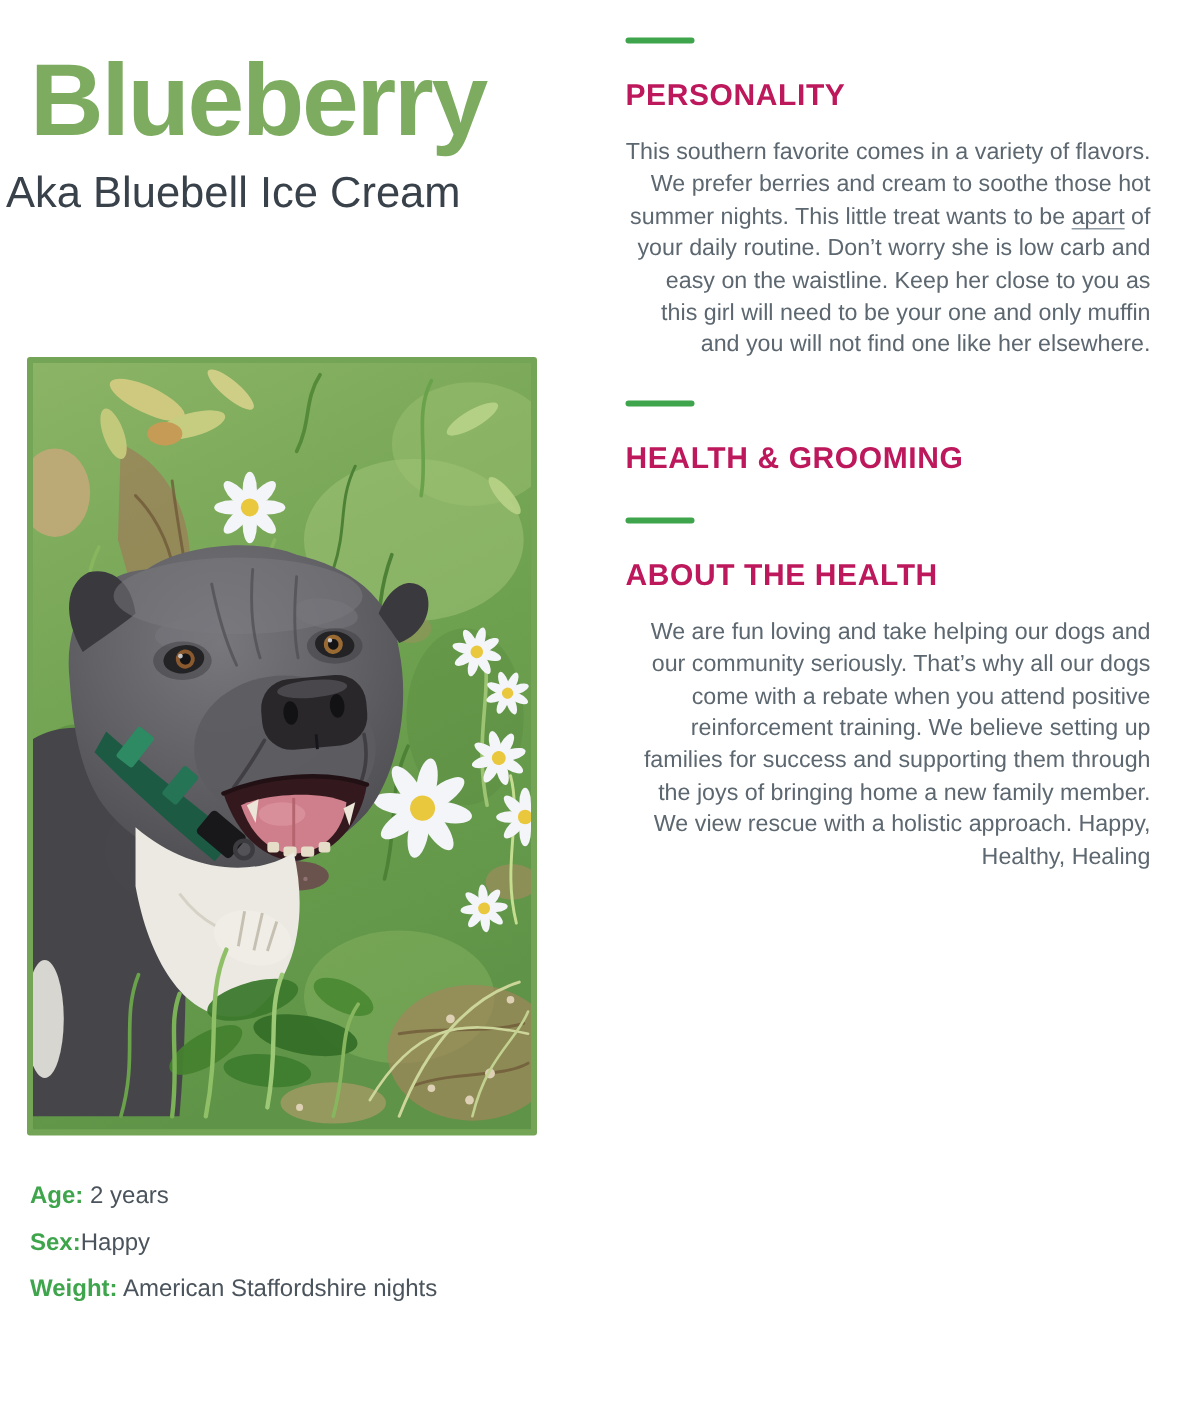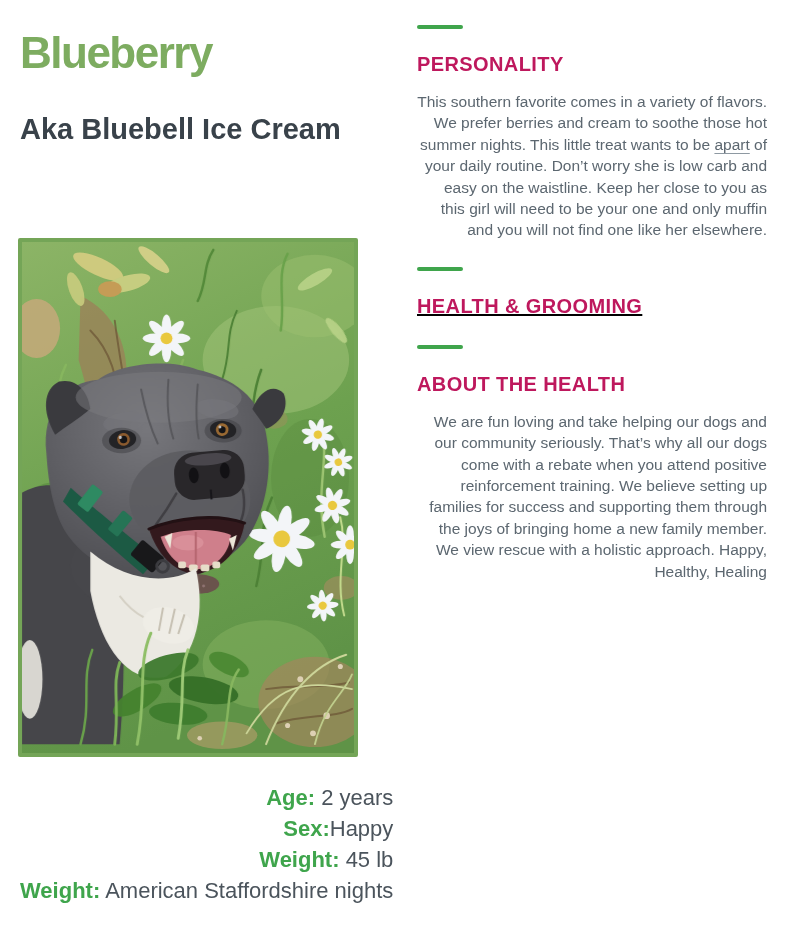--- a/index.html
+++ b/index.html
@@ -7,44 +7,44 @@
   body {
     width:800px; height:940px; position:relative; overflow:hidden;
     font-family:"Liberation Sans", sans-serif;
     -webkit-font-smoothing:antialiased;
   }
   .page { position:absolute; inset:0; background:#fff; }
 
   
   .pet-name {
     position:absolute; left:20px; top:28px;
-    font-size:44px; font-weight:700; letter-spacing:-1.5px;
+    font-size:68px; font-weight:700; letter-spacing:-1.5px;
     color:#7dac60;
   }
   .pet-alias {
-    position:absolute; left:20px; top:102px; width:340px;
-    font-size:29px; line-height:54px; font-weight:700;
+    position:absolute; left:4px; top:102px; width:340px;
+    font-size:29px; line-height:54px; font-weight:400;
     color:#39424a;
   }
   .photo-frame {
     position:absolute; left:18px; top:238px;
     width:340px; height:519px;
     border:4px solid #74a557; border-radius:2px;
     background:#6fa050; overflow:hidden;
   }
   .photo-frame svg { display:block; width:332px; height:511px; }
 
   .stats { position:absolute; left:20px; top:788px; list-style:none; }
-  .stat { height:19px; line-height:19px; margin-bottom:12px; font-size:22px;text-align:right; }
+  .stat { height:19px; line-height:19px; margin-bottom:12px; font-size:16px; }
   .stat-label { color:#3fa54c; font-weight:700; white-space:pre; }
   .stat-value { color:#4b545c; font-weight:400; white-space:pre; }
 
   
   .right-col { position:absolute; left:417px; top:25px; width:350px; }
-  .sec2 { margin-top:26px;text-decoration:underline; }
+  .sec2 { margin-top:26px; }
   .sec3 { margin-top:27px; }
   .dash { width:46px; height:4px; border-radius:2px; background:#3fa54c; }
   .sec-heading {
     margin-top:24px; font-size:20px; font-weight:700;
     letter-spacing:0.4px; color:#be185d;
   }
   .sec-body {
     margin-top:15px; font-size:15.5px; line-height:21.4px;
     color:#5c6770;
     text-align:right;
@@ -247,21 +247,20 @@
         <path d="M300,511 C310,470 330,460 338,440" stroke="#c2d18f" stroke-width="1.8"></path>
         <path d="M60,511 C72,470 60,445 72,415" stroke="#6aa24b" stroke-width="2.5"></path>
         <path d="M205,511 C215,475 208,455 222,435" stroke="#87b65f" stroke-width="2.5"></path>
       </g>
     </svg>
   </figure>
 
   <ul class="stats">
     <li class="stat"><span class="stat-label">Age:</span><span class="stat-value"> 2 years</span></li>
     <li class="stat"><span class="stat-label">Sex:</span><span class="stat-value">Happy</span></li>
-    <li class="stat"><span class="stat-label">Weight:</span><span class="stat-value"> 45 lb</span></li>
     <li class="stat"><span class="stat-label">Weight:</span><span class="stat-value"> American Staffordshire nights</span></li>
   </ul>
 
   <aside class="right-col">
 
     <section class="section sec1">
       <div class="dash"></div>
       <h2 class="sec-heading">PERSONALITY</h2>
       <p class="sec-body"><span>This southern favorite comes in a variety of flavors. We prefer berries and cream to soothe those hot summer nights. This little treat wants to be </span><span class="u-word">apart</span><span> of your daily routine. Don’t worry she is low carb and easy on the waistline. Keep her close to you as this girl will need to be your one and only muffin and you will not find one like her elsewhere.</span></p>
     </section>

